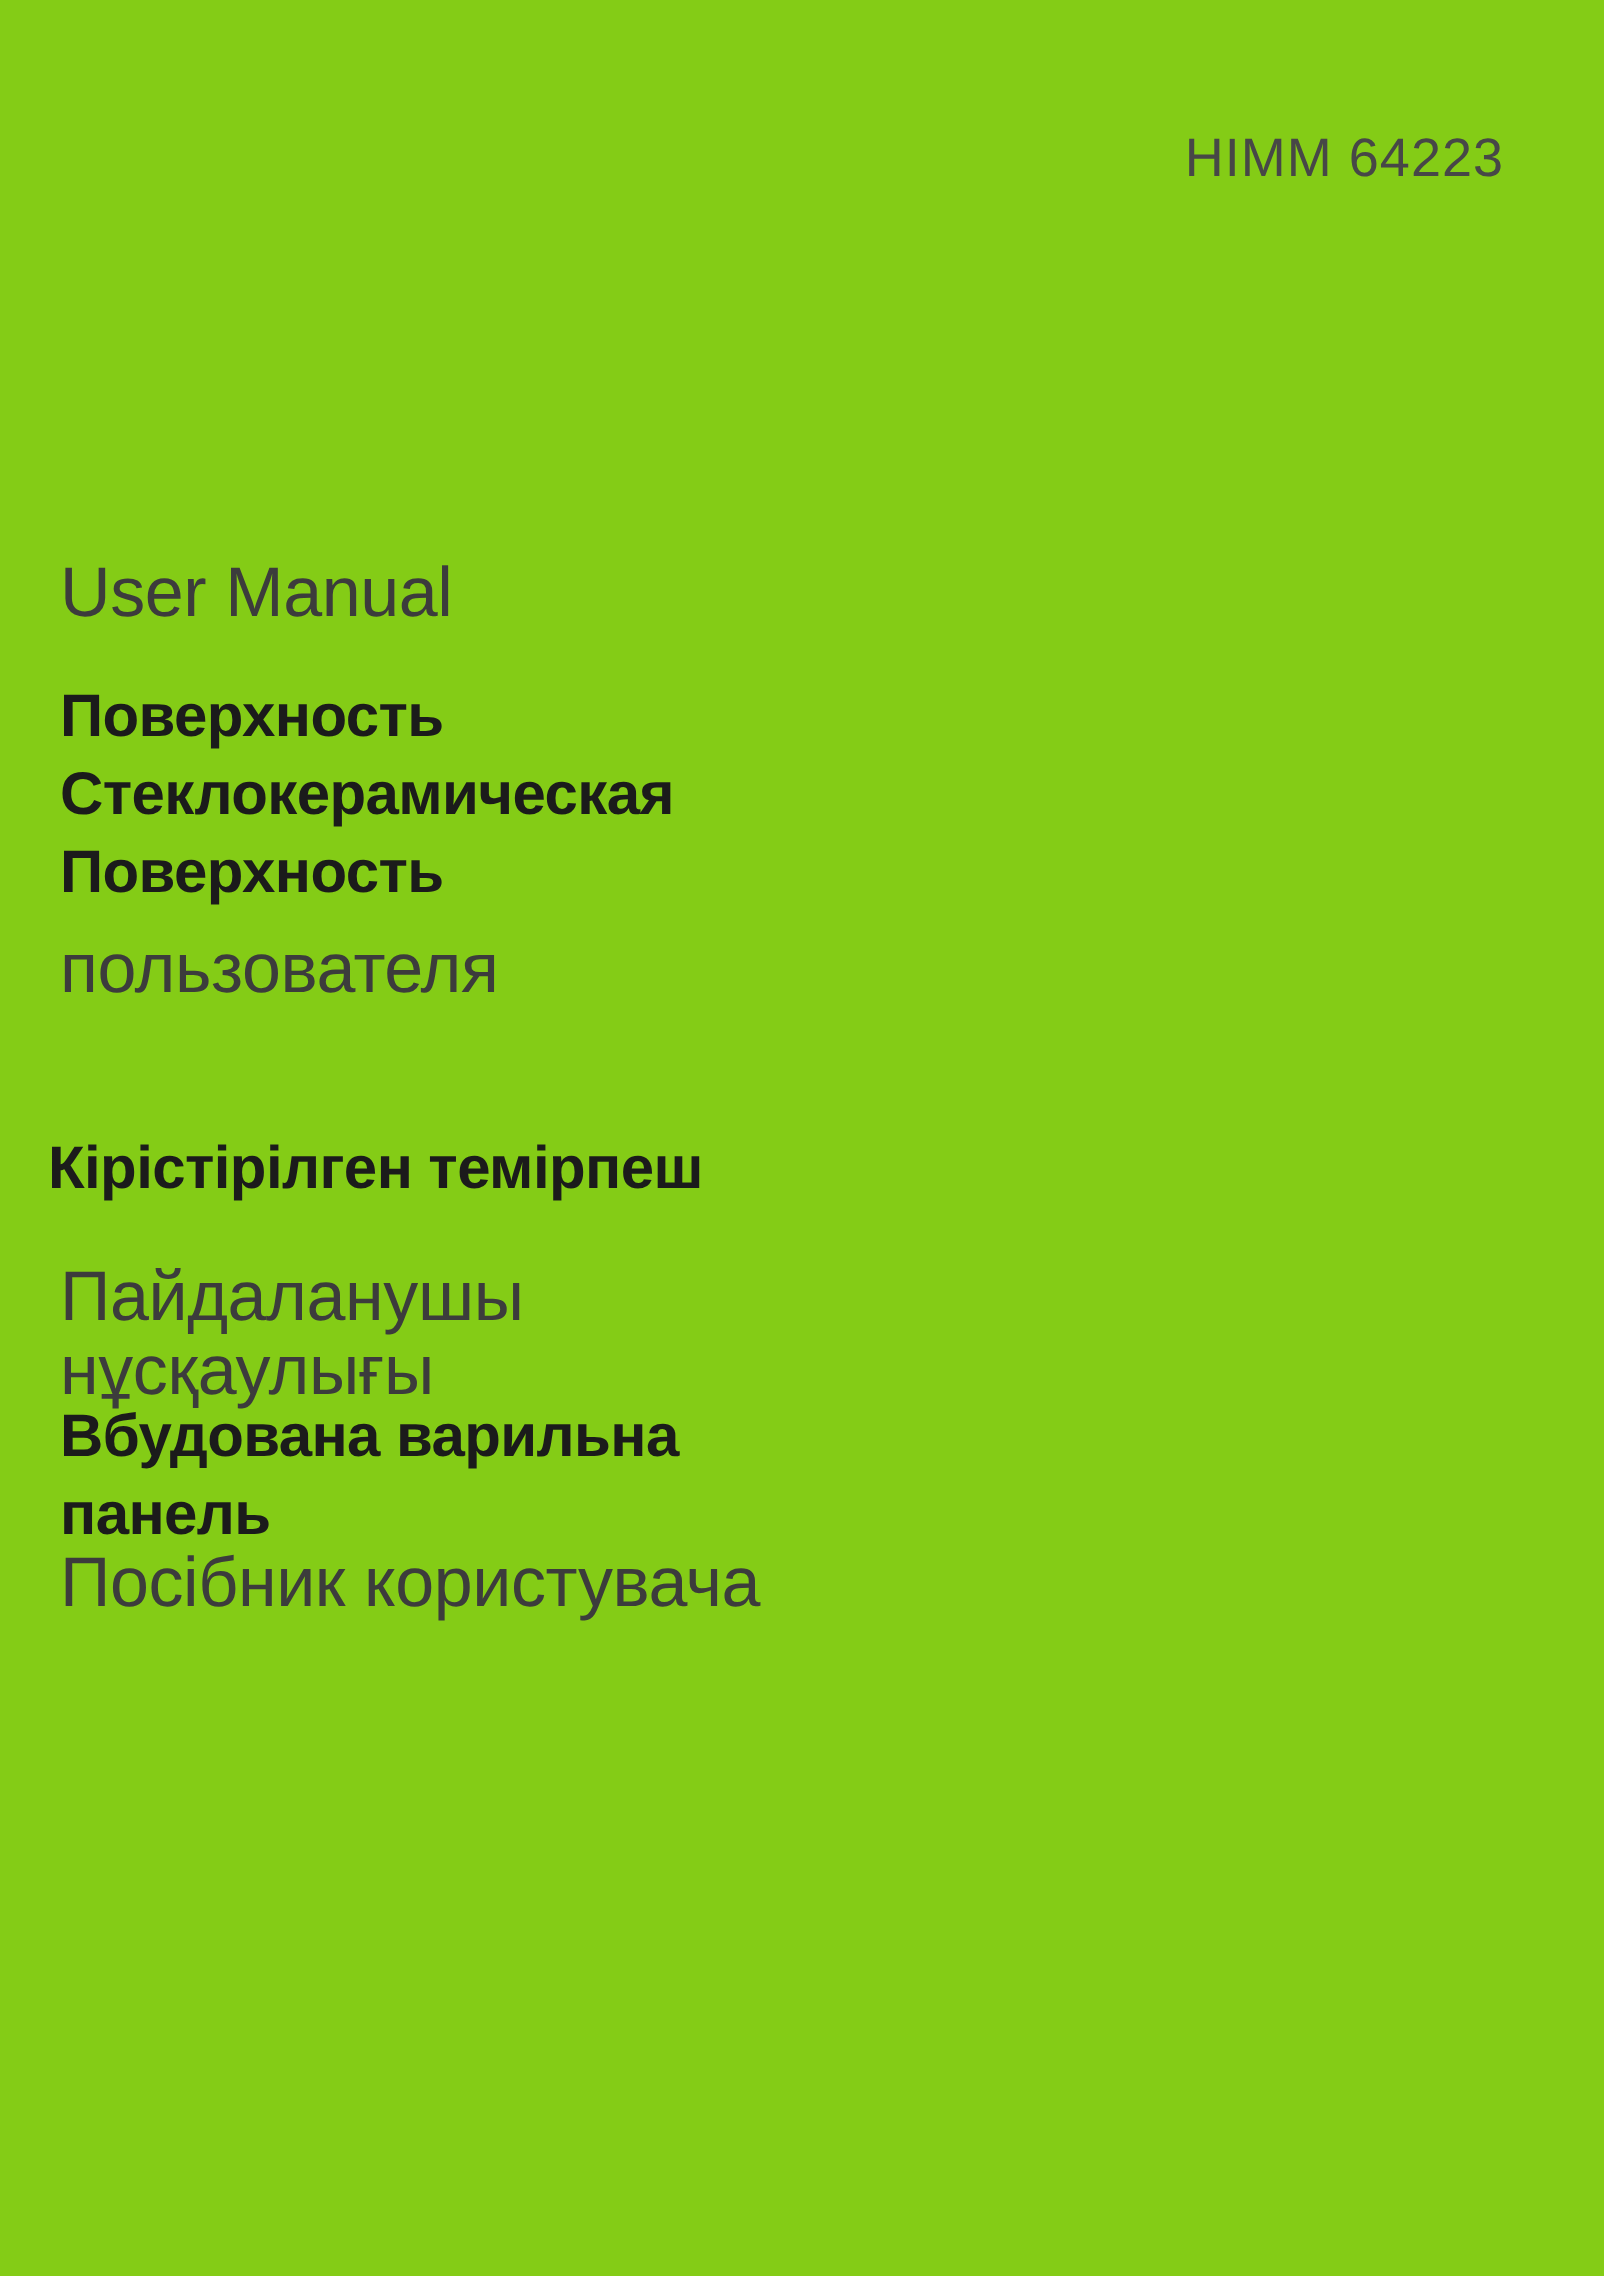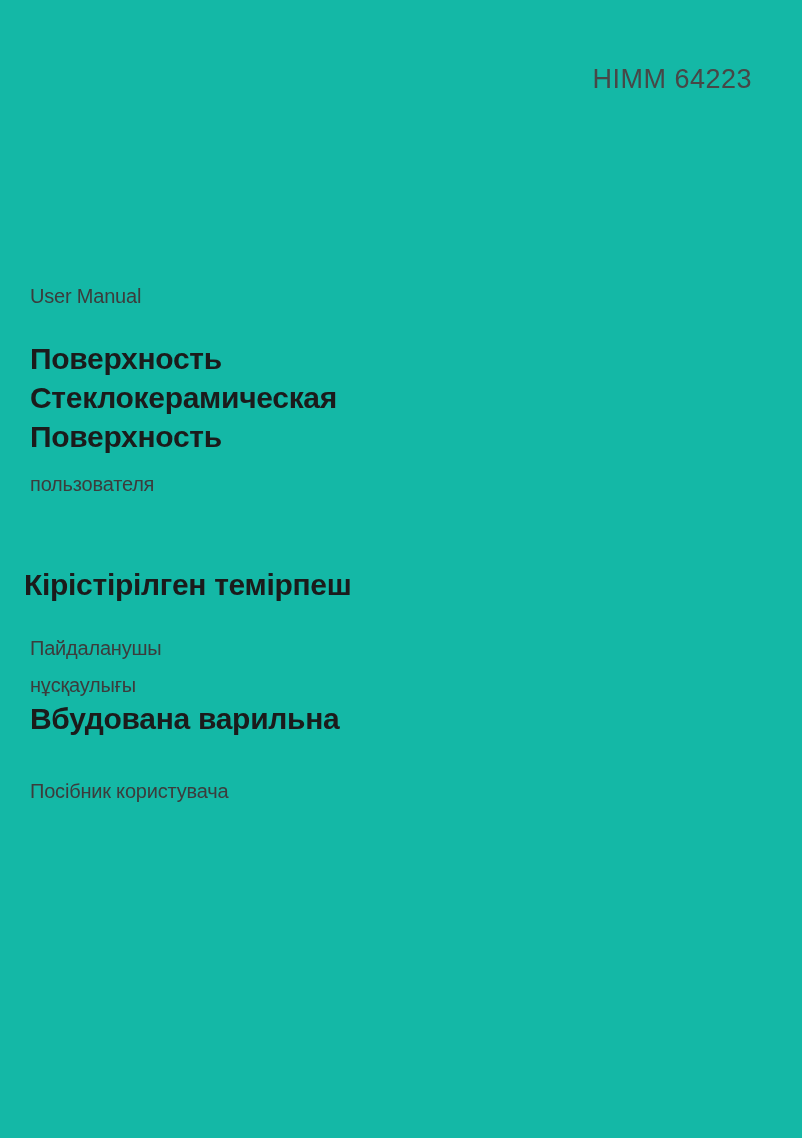--- a/index.html
+++ b/index.html
@@ -4,21 +4,21 @@
 <style>
   html, body {
     margin: 0;
     padding: 0;
     background: #e8e8e8;
   }
   .page {
     position: relative;
     width: 802px;
     height: 1138px;
-    background: #14b8a6;
+    background: #84cc16;
     overflow: hidden;
     font-family: "Liberation Sans", sans-serif;
   }
   .model-number {
     position: absolute;
     top: 64px;
     right: 50px;
     font-size: 27px;
     font-weight: 400;
     letter-spacing: 0.5px;
@@ -33,21 +33,21 @@
     display: block;
   }
   .t-bold {
     font-size: 30px;
     font-weight: 700;
     line-height: 39px;
     color: #1b1b1b;
     letter-spacing: -0.3px;
   }
   .t-light {
-    font-size: 20px;
+    font-size: 35px;
     font-weight: 300;
     line-height: 39px;
     color: #3c3c3c;
     letter-spacing: -0.2px;
   }
   .en-title { top: 239px; }
   .en-sub   { top: 277px; }
   .ru-title { top: 339px; }
   .ru-sub   { top: 465px; }
   .kk-title { top: 565px; left: 24px; }
@@ -78,18 +78,19 @@
   <div class="block t-bold kk-title">
     <span class="line">Кірістірілген темірпеш</span>
   </div>
   <div class="block t-light kk-sub">
     <span class="line">Пайдаланушы</span>
     <span class="line">нұсқаулығы</span>
   </div>
 
   <div class="block t-bold uk-title">
     <span class="line">Вбудована варильна</span>
+    <span class="line">панель</span>
   </div>
   <div class="block t-light uk-sub">
     <span class="line">Посібник користувача</span>
   </div>
 
 </div>
 
 </body></html>

